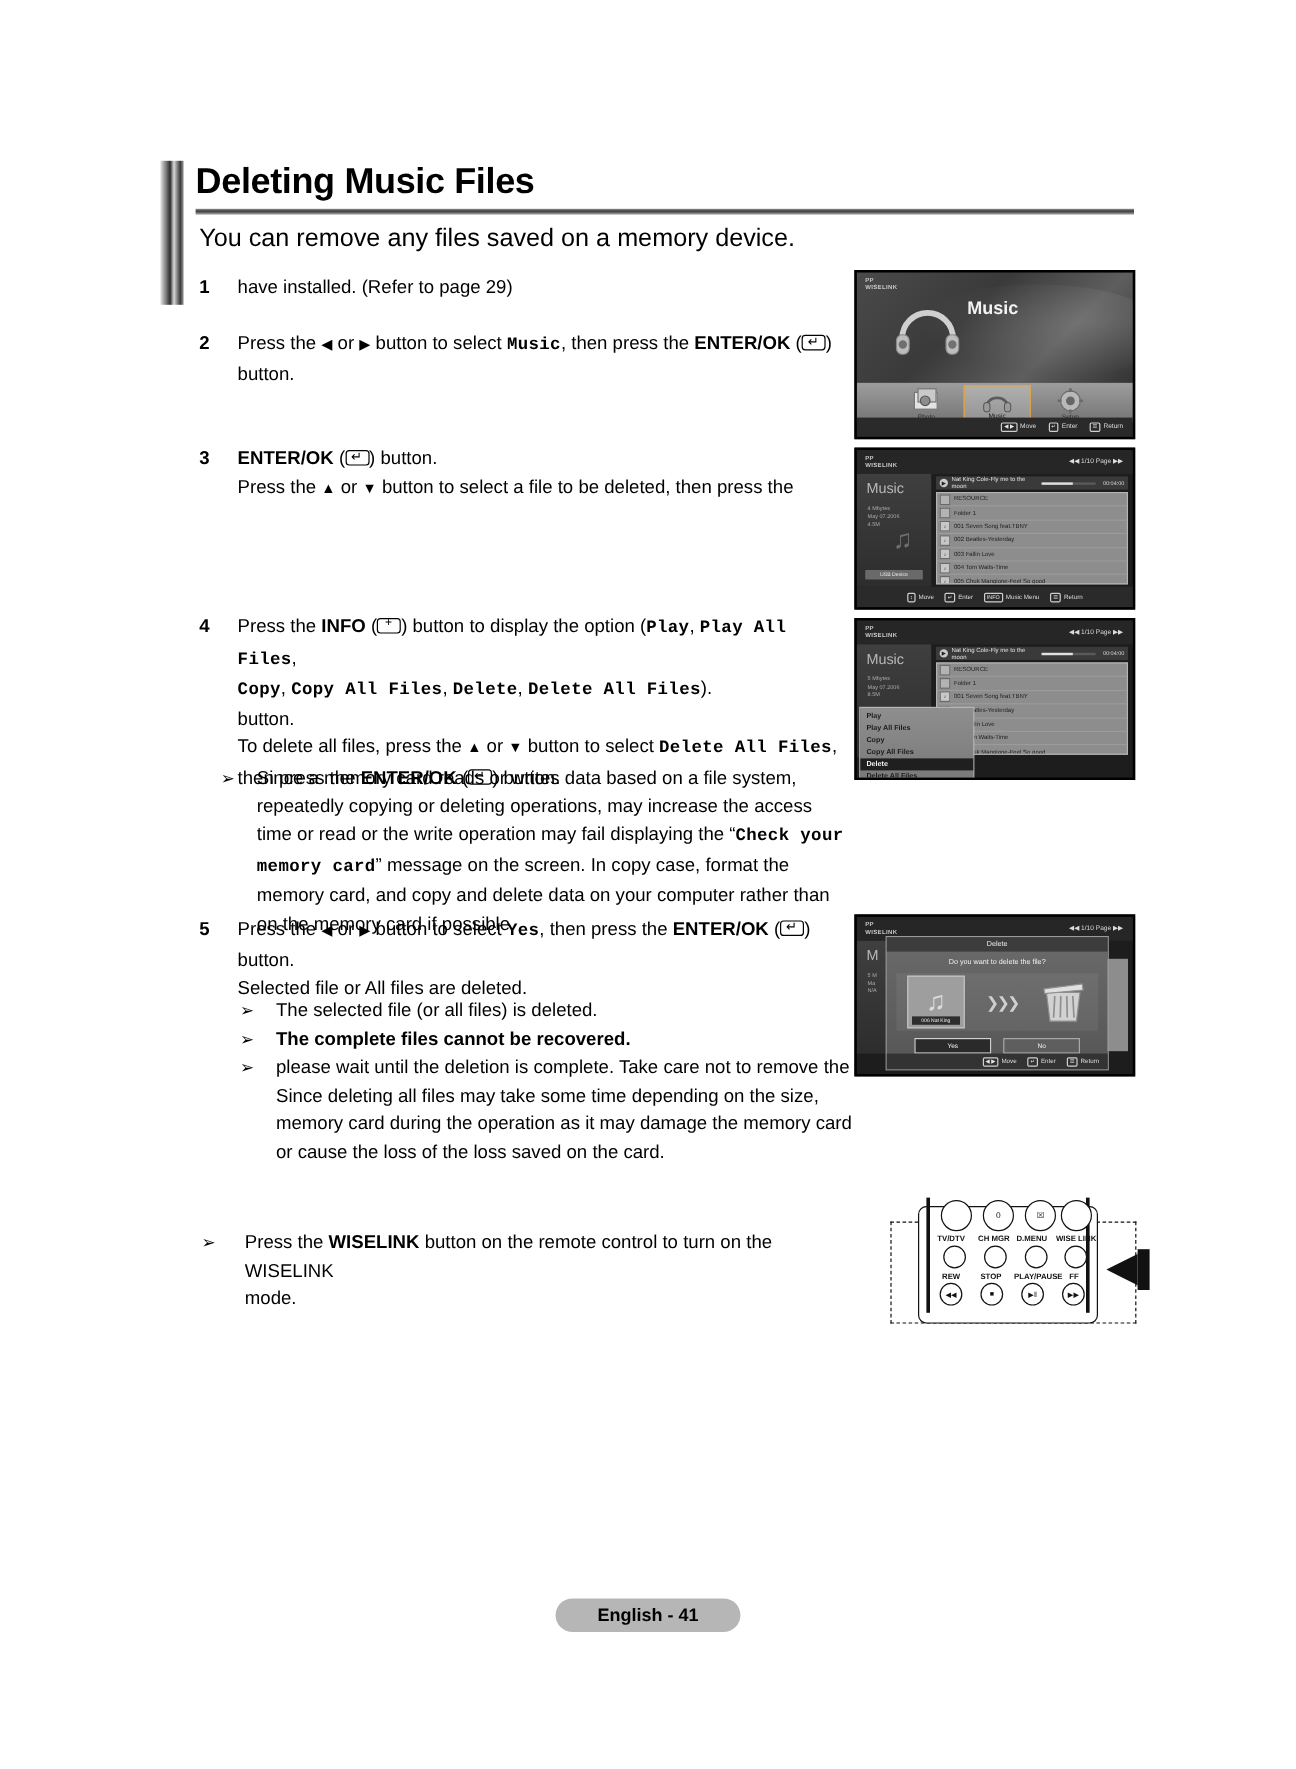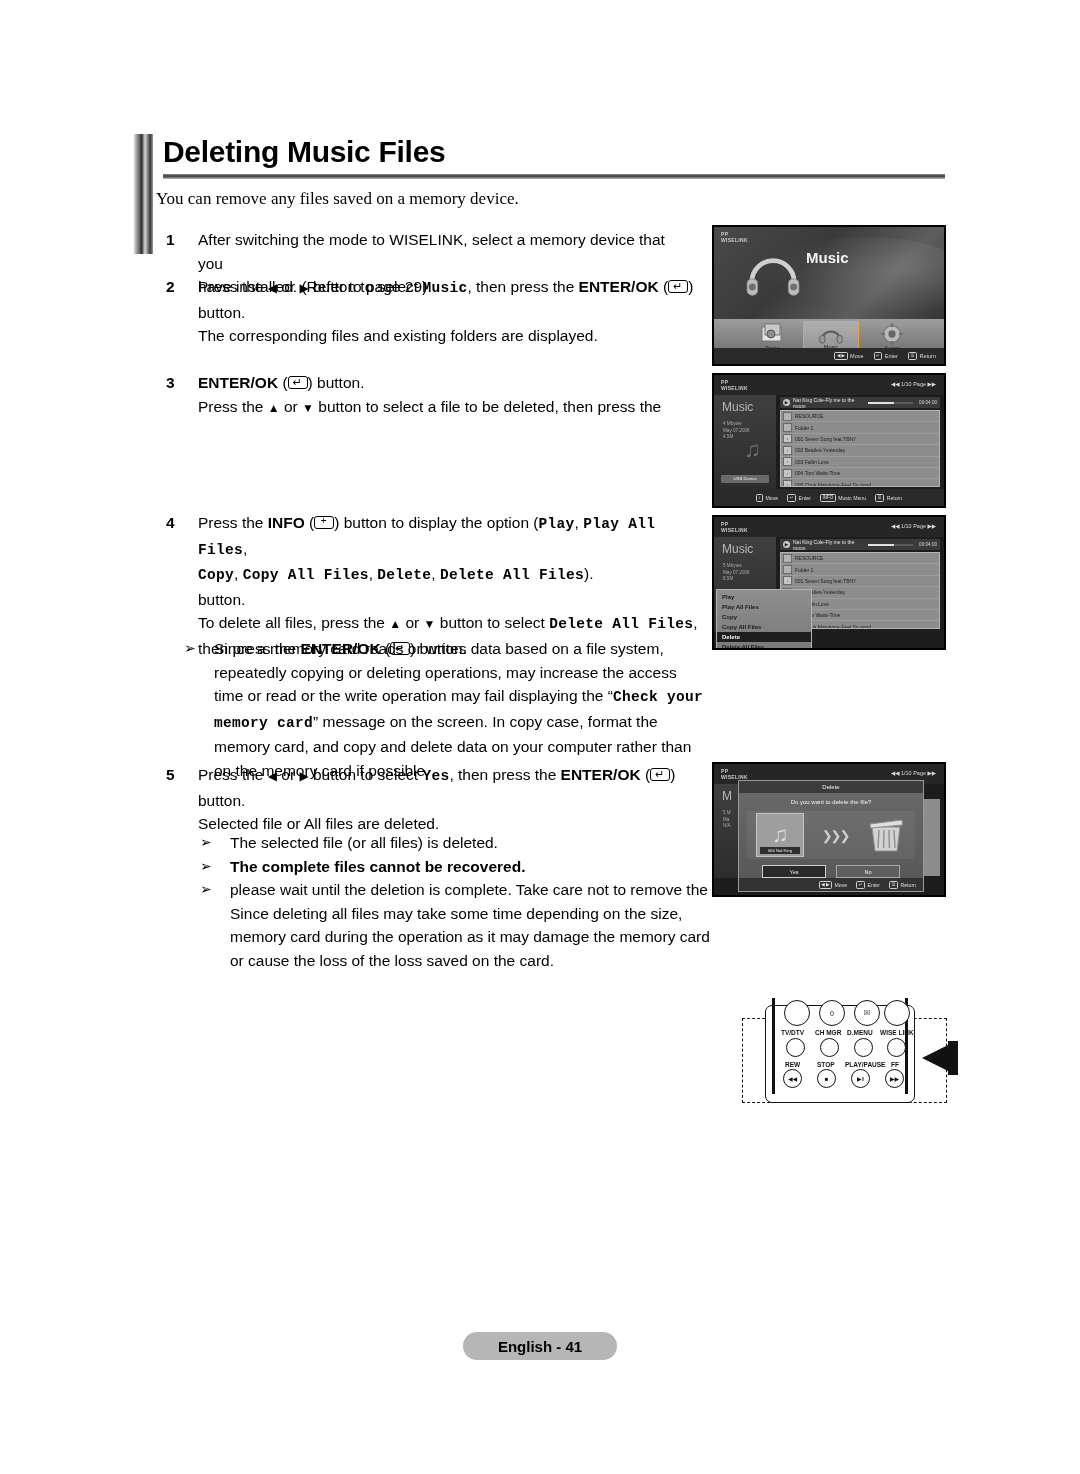--- a/index.html
+++ b/index.html
@@ -47,26 +47,25 @@
     position: absolute;
     left: 163px;
     top: 174px;
     width: 782px;
     height: 5px;
     background: linear-gradient(to bottom, #8f8f8f 0%, #3c3c3c 40%, #7d7d7d 75%, #c9c9c9 100%);
   }
 
   .intro {
     position: absolute;
-    left: 156px;
+    left: 166px;
     top: 188px;
-    font-size: 17px;
+    font-size: 21px;
     line-height: 22px;
     white-space: nowrap;
-    font-family: Liberation Serif, serif;
   }
 
   
   .step {
     position: absolute;
     font-size: 15.5px;
     line-height: 23.5px;
   }
   .step .num {
     position: absolute;
@@ -428,31 +427,29 @@
 
   <div class="left-bar"></div>
 
   <div class="title">Deleting Music Files</div>
   <div class="title-rule"></div>
   <div class="intro">You can remove any files saved on a memory device.</div>
 
   <div class="step" style="left:166px; top:228px; width:520px;">
     <span class="num">1</span>
     <div class="body">
-      <div>After switching the mode to WISELINK, select a memory device that you</div>
       <div>have installed. (Refer to page 29)</div>
     </div>
   </div>
 
   <div class="step" style="left:166px; top:275px; width:530px;">
     <span class="num">2</span>
     <div class="body">
       <div><span>Press the </span><span class="arrow-l"></span><span> or </span><span class="arrow-r"></span><span> button to select </span><span class="mono">Music</span><span>, then press the </span><span class="b">ENTER/OK</span> (<span class="key enter"></span>)</div>
       <div>button.</div>
-      <div>The corresponding files and existing folders are displayed.</div>
     </div>
   </div>
 
   <div class="step" style="left:166px; top:371px; width:530px;">
     <span class="num">3</span>
     <div class="body">
       <div><span class="b">ENTER/OK</span> (<span class="key enter"></span>)<span> button.</span></div>
       <div><span>Press the </span><span class="arrow-u"></span><span> or </span><span class="arrow-d"></span><span> button to select a file to be deleted, then press the</span></div>
     </div>
   </div>
@@ -500,20 +497,27 @@
     </div>
     <div class="note">
       <span class="bullet"></span>
       <div>please wait until the deletion is complete. Take care not to remove the</div>
       <div>Since deleting all files may take some time depending on the size,</div>
       <div>memory card during the operation as it may damage the memory card</div>
       <div>or cause the loss of the loss saved on the card.</div>
     </div>
   </div>
 
+  <div class="notes" style="left:166px; top:1024px; width:550px;">
+    <div class="note" style="padding-left:38px;">
+      <span class="bullet"></span>
+      <div><span>Press the </span><span class="b">WISELINK</span><span> button on the remote control to turn on the WISELINK</span></div>
+      <div>mode.</div>
+    </div>
+  </div>
 
   <div class="shot" id="shot1">
     <div class="hero">
       <div class="wl-logo">PP<br>WISELINK</div>
       <svg class="hp-icon" viewBox="0 0 60 50">
         <path d="M8 30 A22 22 0 0 1 52 30" fill="none" stroke="#cfcfcf" stroke-width="5"></path>
         <rect x="3" y="27" width="11" height="17" rx="5" fill="#bdbdbd" stroke="#8a8a8a"></rect>
         <rect x="46" y="27" width="11" height="17" rx="5" fill="#bdbdbd" stroke="#8a8a8a"></rect>
         <circle cx="8.5" cy="35.5" r="3.6" fill="#6f6f6f"></circle>
         <circle cx="51.5" cy="35.5" r="3.6" fill="#6f6f6f"></circle>

